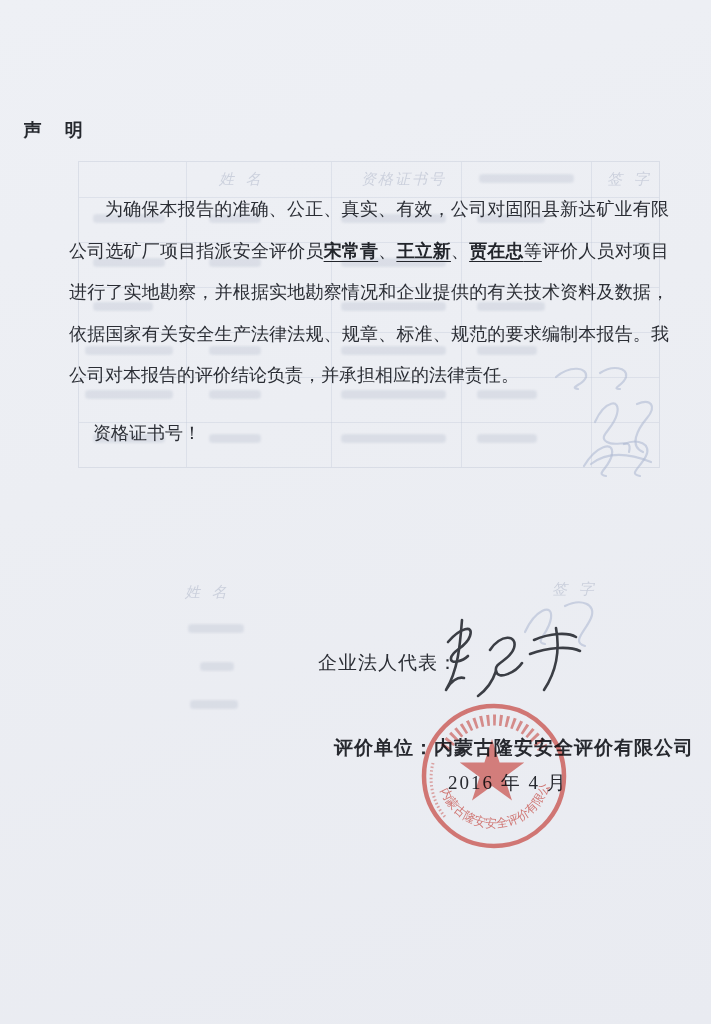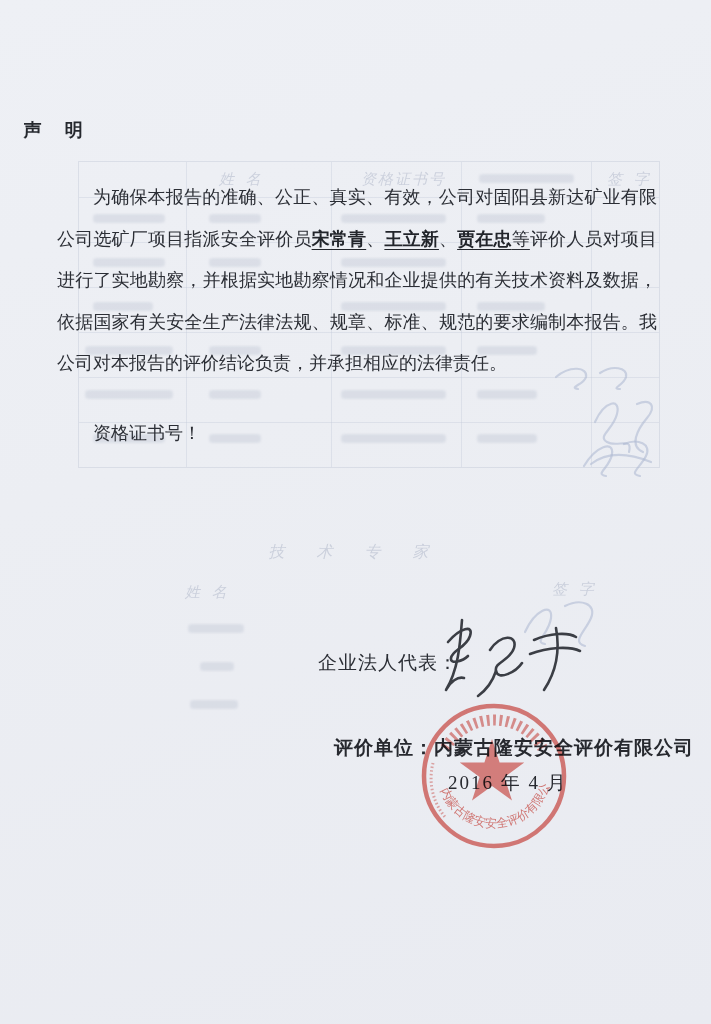--- a/index.html
+++ b/index.html
@@ -39,21 +39,21 @@
   
   .title{
     position:absolute;left:0;right:0;top:118px;
     text-align:left;font-size:18px;font-weight:bold;
     letter-spacing:1.3em;padding-left:1.3em;color:#25282e;
   }
   .body-par{
     position:absolute;left:57px;top:177px;width:600px;
     font-size:18px;line-height:41.5px;
     text-align:justify;text-justify:inter-ideograph;
-    text-indent:2em;margin:0;color:#2b2e35;
+    text-indent:2em;margin:12px;color:#2b2e35;
   }
   .body-par .uname{font-weight:bold;text-decoration:underline;
     text-underline-offset:4px;color:#22252b;}
   .body-par .uonly{text-decoration:underline;text-underline-offset:4px;}
   .closing{
     position:absolute;left:57px;top:421px;font-size:18px;
     text-indent:2em;margin:0;color:#2b2e35;
   }
   .legal-rep{position:absolute;left:318px;top:650px;font-size:19px;
     letter-spacing:1px;color:#2b2e35;}
@@ -117,21 +117,20 @@
       <path d="M8,22 C22,10 40,12 38,22 C36,30 20,32 30,34 M52,18 C64,10 80,12 78,22 C76,30 62,34 72,34"></path>
     </svg>
     <svg class="ghost-sig" style="position:absolute;left:585px;top:392px" width="75" height="80" viewBox="0 0 75 80">
       <path d="M10,30 C20,8 36,6 32,22 C28,38 12,44 22,50 C32,56 48,44 44,60 M52,12 C66,6 72,14 62,26 C52,38 44,54 58,60"></path>
       <path d="M6,72 C24,58 46,62 66,70"></path>
     </svg>
     <svg class="ghost-sig" style="position:absolute;left:576px;top:430px" width="85" height="50" viewBox="0 0 85 50">
       <path d="M8,36 C20,16 38,10 36,24 C34,38 18,44 30,46 M48,14 C62,8 76,14 70,26 C64,38 52,44 64,46"></path>
     </svg>
 
-    <div class="ghost-title">技 术 专 家</div>
     <div class="gh-label" style="left:185px;top:583px">姓 名</div>
     <div class="gh-label" style="left:552px;top:580px">签 字</div>
     <div class="blob" style="left:188px;top:624px;width:56px"></div>
     <div class="blob" style="left:200px;top:662px;width:34px"></div>
     <div class="blob" style="left:190px;top:700px;width:48px"></div>
     <svg class="ghost-sig" style="position:absolute;left:515px;top:592px" width="95" height="62" viewBox="0 0 95 62">
       <path d="M10,40 C20,18 38,10 36,26 C34,42 18,50 30,52 M50,14 C66,6 82,12 76,26 C70,40 56,50 70,54"></path>
     </svg>
   </div>
 

